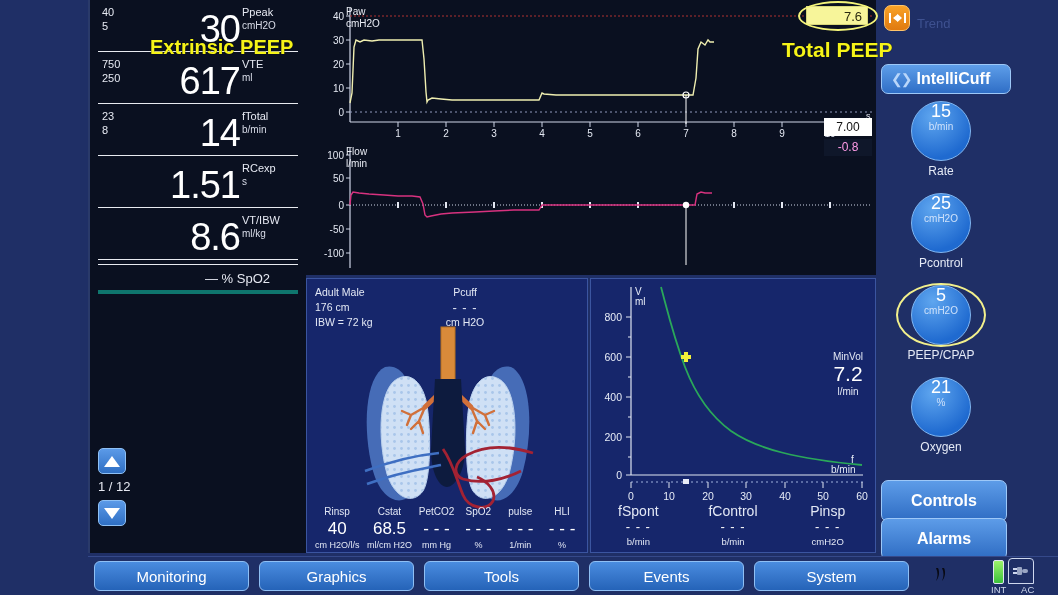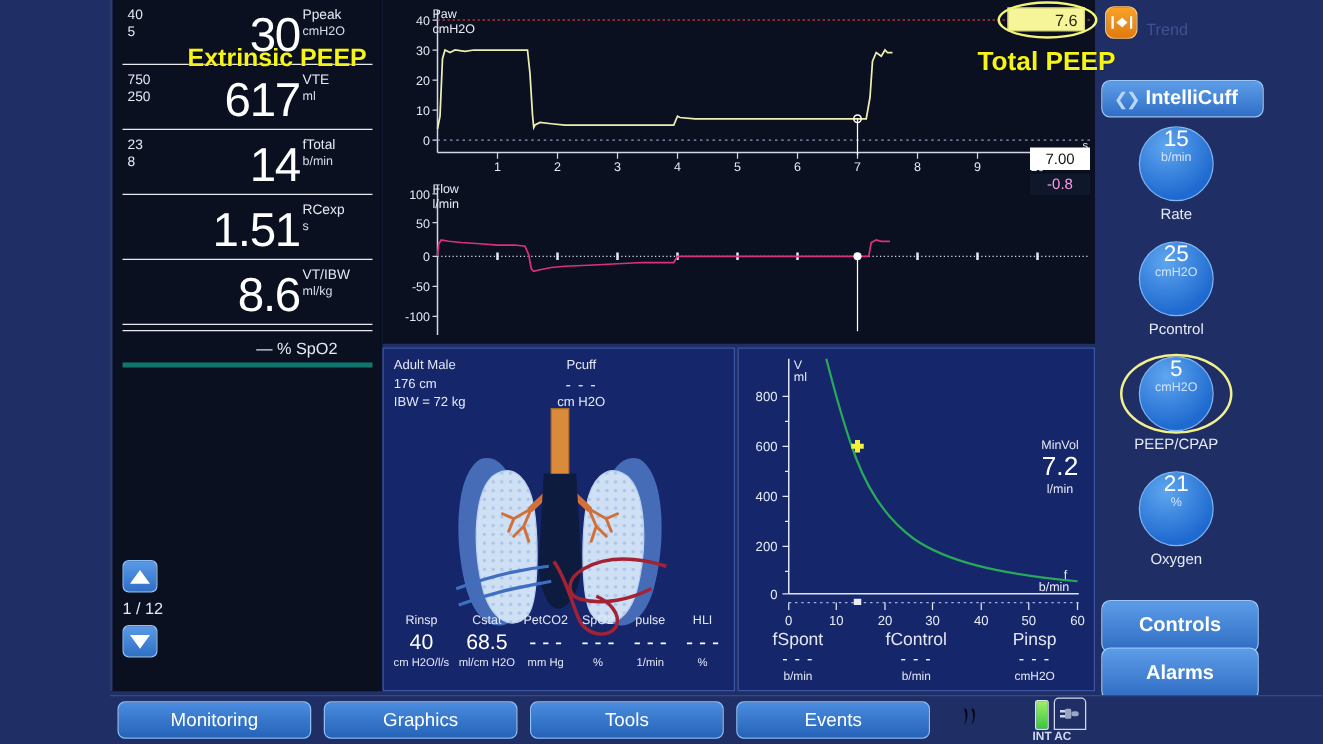--- a/index.html
+++ b/index.html
@@ -111,21 +111,21 @@
   
   #patient-panel {
     position: absolute; left: 306px; top: 278px; width: 282px; height: 275px;
     background: #16266b; border: 1px solid #3b55a0;
   }
   .pp-top { position: absolute; top: 6px; left: 8px; font-size: 10.5px; color: #e3e8f5; line-height: 15px; }
   .pp-pcuff { position: absolute; top: 6px; left: 118px; font-size: 10.5px; color: #e3e8f5; text-align: center; line-height: 15px; width: 80px; }
   .pp-pcuff .big { font-size: 13px; letter-spacing: 1px; }
 
   #pp-stats {
-    position: absolute; bottom: 15px; left: 0; width: 100%;
+    position: absolute; bottom: 0; left: 0; width: 100%;
     display: flex; padding: 0 4px;
   }
   .pp-stat { flex: 1; text-align: center; color: #e3e8f5; }
   .pp-stat .t { font-size: 10px; line-height: 14px; }
   .pp-stat .v { font-size: 17px; color: #fff; line-height: 20px; }
   .pp-stat .u { font-size: 9px; line-height: 13px; }
   .pp-stat.wide { flex: 1.25; }
 
   
   #minvol-panel {
@@ -215,21 +215,21 @@
   .nav-btn {
     width: 155px; height: 30px; margin-right: 10px;
     background: linear-gradient(#4a8cdf,#2563b8);
     border: 1px solid #8fc0f5; border-radius: 6px;
     color: #fff; font-size: 15px;
     display: flex; align-items: center; justify-content: center;
     cursor: pointer;
   }
   #speaker-icon { margin-left: 14px; margin-right: 38px; color: #0a0a12; font-size: 19px; }
   #power-group { display: flex; align-items: flex-end; gap: 2px; }
-  .pw-item { text-align: left; font-weight: bold; }
+  .pw-item { text-align: right; }
   .pw-item .lab { font-size: 9.5px; color: #cfd8ee; line-height: 11px; }
   #battery-body {
     width: 11px; height: 24px; margin: 0 auto;
     background: linear-gradient(#9cf36a,#3cc23c);
     border: 1px solid #dfe6f2; border-radius: 2px;
   }
   #ac-box {
     width: 26px; height: 26px; border: 1px solid #cfd8ee; border-radius: 4px 4px 0 0;
     display: flex; align-items: center; justify-content: center;
   }
@@ -647,20 +647,21 @@
 
   <div class="side-btn" id="btn-controls">Controls</div>
   <div class="side-btn" id="btn-alarms">Alarms</div>
 </div>
 
 <div id="bottom-bar">
   <div class="nav-btn">Monitoring</div>
   <div class="nav-btn">Graphics</div>
   <div class="nav-btn">Tools</div>
   <div class="nav-btn">Events</div>
+  <div class="nav-btn">System</div>
 
   <div id="speaker-icon">
     <svg width="20" height="20" viewBox="0 0 20 20">
       <path d="M3 4 C5 8 5 13 3 17 C6 14 7 8 5 4 Z" fill="#090a14"></path>
       <path d="M9 4 C11 8 11 13 9 17 C12 14 13 8 11 4 Z" fill="#090a14"></path>
     </svg>
   </div>
 
   <div id="power-group">
     <div class="pw-item">

